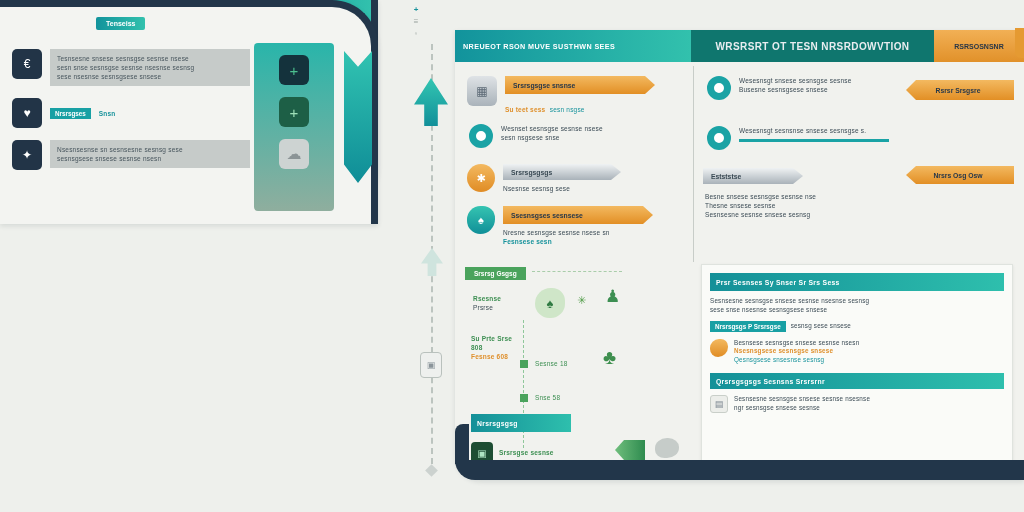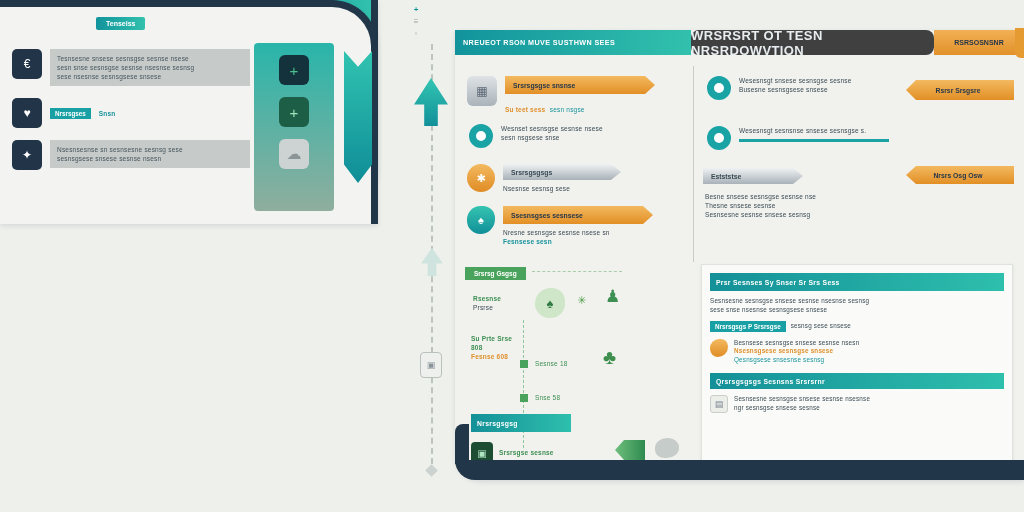--- a/index.html
+++ b/index.html
@@ -45,23 +45,23 @@
   
   .dash-v { position:absolute; left:431px; top:44px; height:420px; width:0; border-left:2px dashed #bcc4bf; }
   .arrow-up { position:absolute; background:linear-gradient(180deg,#33c6b2,#118f99);
     clip-path:polygon(50% 0,100% 55%,70% 55%,70% 100%,30% 100%,30% 55%,0 55%); }
   .tl-glyphs { position:absolute; left:404px; top:4px; width:24px; text-align:center; line-height:1.5; font-size:8px; }
   .robot-chip { position:absolute; left:420px; top:352px; width:22px; height:26px; background:#eef0ee; border:1px solid #b9c1bd; border-radius:4px; display:flex; align-items:center; justify-content:center; font-size:9px; color:#8a949a; }
   .diamond { position:absolute; left:427px; top:466px; width:9px; height:9px; background:#ccd2cf; transform:rotate(45deg); }
 
   
   #r-panel { position:absolute; left:455px; top:30px; width:569px; height:450px; background:#f1f2ee; box-shadow:0 2px 5px rgba(30,50,60,.12); border-bottom-left-radius:26px; }
-  #r-hdr { display:flex; height:25px; width:100%; }
+  #r-hdr { display:flex; height:32px; width:100%; }
   #r-hdr .seg1 { width:236px; background:linear-gradient(90deg,#12939c,#32c1ad); color:#fff; font-size:7.2px; font-weight:bold; letter-spacing:.4px; display:flex; align-items:center; padding:0 8px; }
-  #r-hdr .seg2 { flex:1; background:#404040; color:#e8edf0; font-size:13px; font-weight:bold; letter-spacing:.4px; display:flex; align-items:center; justify-content:center;border-radius:8px; }
+  #r-hdr .seg2 { flex:1; background:#0f766e; color:#e8edf0; font-size:10px; font-weight:bold; letter-spacing:.4px; display:flex; align-items:center; justify-content:center; }
   #r-hdr .seg3 { width:90px; background:linear-gradient(180deg,#f2b055,#e1912a); color:#273647; font-size:7px; font-weight:bold; display:flex; align-items:center; justify-content:center; border-top-right-radius:8px; }
   .v-div { position:absolute; left:238px; top:36px; height:196px; border-left:1px solid #c8cdc8; }
   .orange-tab { position:absolute; right:0; top:28px; width:9px; height:30px; background:#e59a32; border-radius:0 0 0 6px; }
 
   .chev-r { clip-path:polygon(0 0,calc(100% - 10px) 0,100% 50%,calc(100% - 10px) 100%,0 100%); }
   .chev-l { clip-path:polygon(0 50%,10px 0,100% 0,100% 100%,10px 100%); }
   .banner-o { background:linear-gradient(180deg,#f3b960,#e28f25); color:#27384a; font-weight:bold; font-size:6.8px; display:flex; align-items:center; padding:0 12px 0 8px; }
   .banner-s { background:linear-gradient(180deg,#eff2f3,#a9b2b9); color:#3a4a54; font-weight:bold; font-size:6.8px; display:flex; align-items:center; padding:0 12px 0 8px; }
   .banner-t { background:linear-gradient(90deg,#149098,#2ebfad); color:#fff; font-weight:bold; font-size:6.8px; display:flex; align-items:center; padding:0 6px; letter-spacing:.3px; }
 

